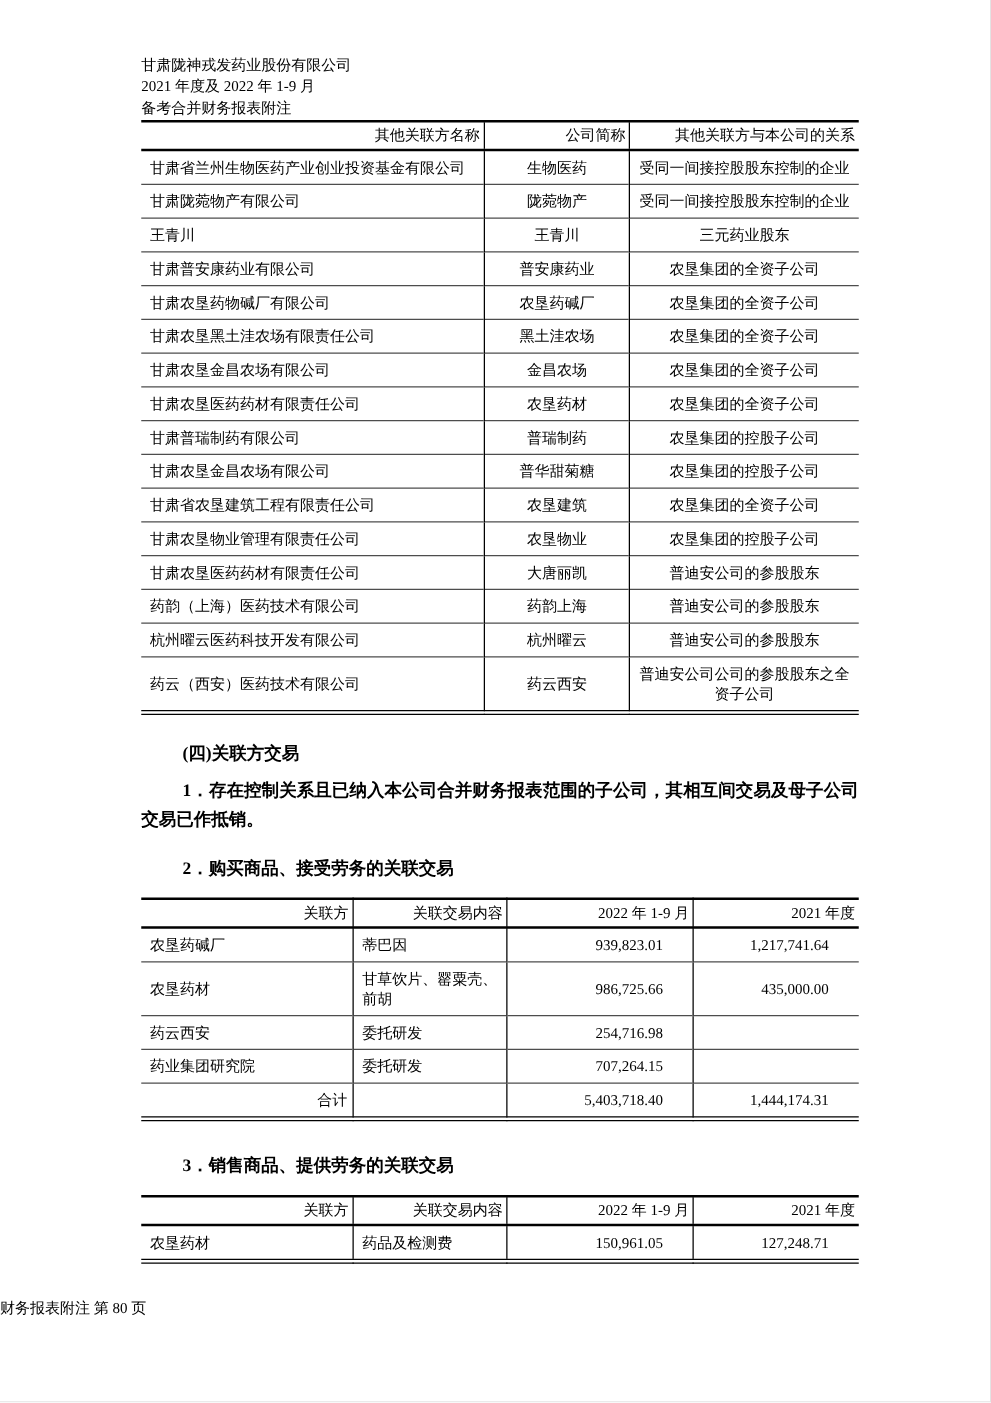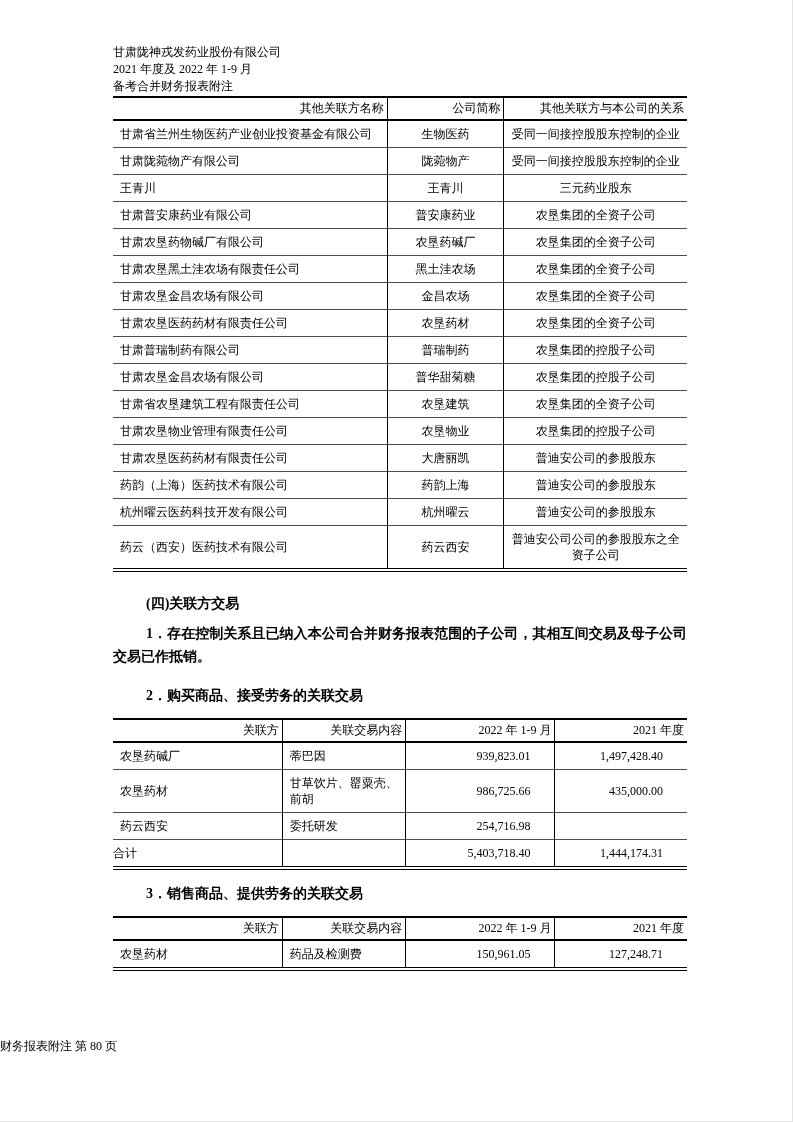--- a/index.html
+++ b/index.html
@@ -52,31 +52,31 @@
   .t1 td:nth-child(1) { text-align: left; padding-left: 7px; }
   .t1 td:nth-child(2), .t1 td:nth-child(3) { text-align: center; }
 
   
   .t2 col.c1 { width: 29.5%; }
   .t2 col.c2 { width: 21.5%; }
   .t2 col.c3 { width: 26%; }
   .t2 col.c4 { width: 23%; }
   .t2 td:nth-child(1), .t2 td:nth-child(2) { text-align: left; padding-left: 7px; }
   .t2 td:nth-child(3), .t2 td:nth-child(4) { text-align: right; padding-right: 24px; }
-  .t2 tr.total-row td:nth-child(1) { text-align: left; padding-left: 0; }
+  .t2 tr.total-row td:nth-child(1) { text-align: right; padding-left: 0; }
 
   .sec-heading {
     font-weight: bold;
     font-size: 14px;
     padding-left: 33px;
     line-height: 18px;
   }
   .h-s4 { margin-top: 23px; }
   .h-s2 { margin-top: 19px; margin-bottom: 13px; }
-  .h-s3 { margin-top: 15px; margin-bottom: 13px; }
+  .h-s3 { margin-top: 28px; margin-bottom: 13px; }
   .body-para {
     margin-top: 9px;
     font-weight: bold;
     font-size: 14px;
     line-height: 23px;
     text-indent: 33px;
     text-align: justify;
   }
   .page-footer {
     position: absolute;
@@ -214,32 +214,38 @@
         <th>关联交易内容</th>
         <th>2022 年 1-9 月</th>
         <th>2021 年度</th>
       </tr>
     </thead>
     <tbody>
         <tr>
           <td>农垦药碱厂</td>
           <td>蒂巴因</td>
           <td>939,823.01</td>
-          <td>1,497,428.40</td>
+          <td>1,217,741.64</td>
         </tr>
         <tr>
           <td>农垦药材</td>
           <td>甘草饮片、罂粟壳、前胡</td>
           <td>986,725.66</td>
           <td>435,000.00</td>
         </tr>
         <tr>
           <td>药云西安</td>
           <td>委托研发</td>
           <td>254,716.98</td>
+          <td></td>
+        </tr>
+        <tr>
+          <td>药业集团研究院</td>
+          <td>委托研发</td>
+          <td>707,264.15</td>
           <td></td>
         </tr>
         <tr class="total-row">
           <td>合计</td>
           <td></td>
           <td>5,403,718.40</td>
           <td>1,444,174.31</td>
         </tr>
       </tbody>
   </table>

